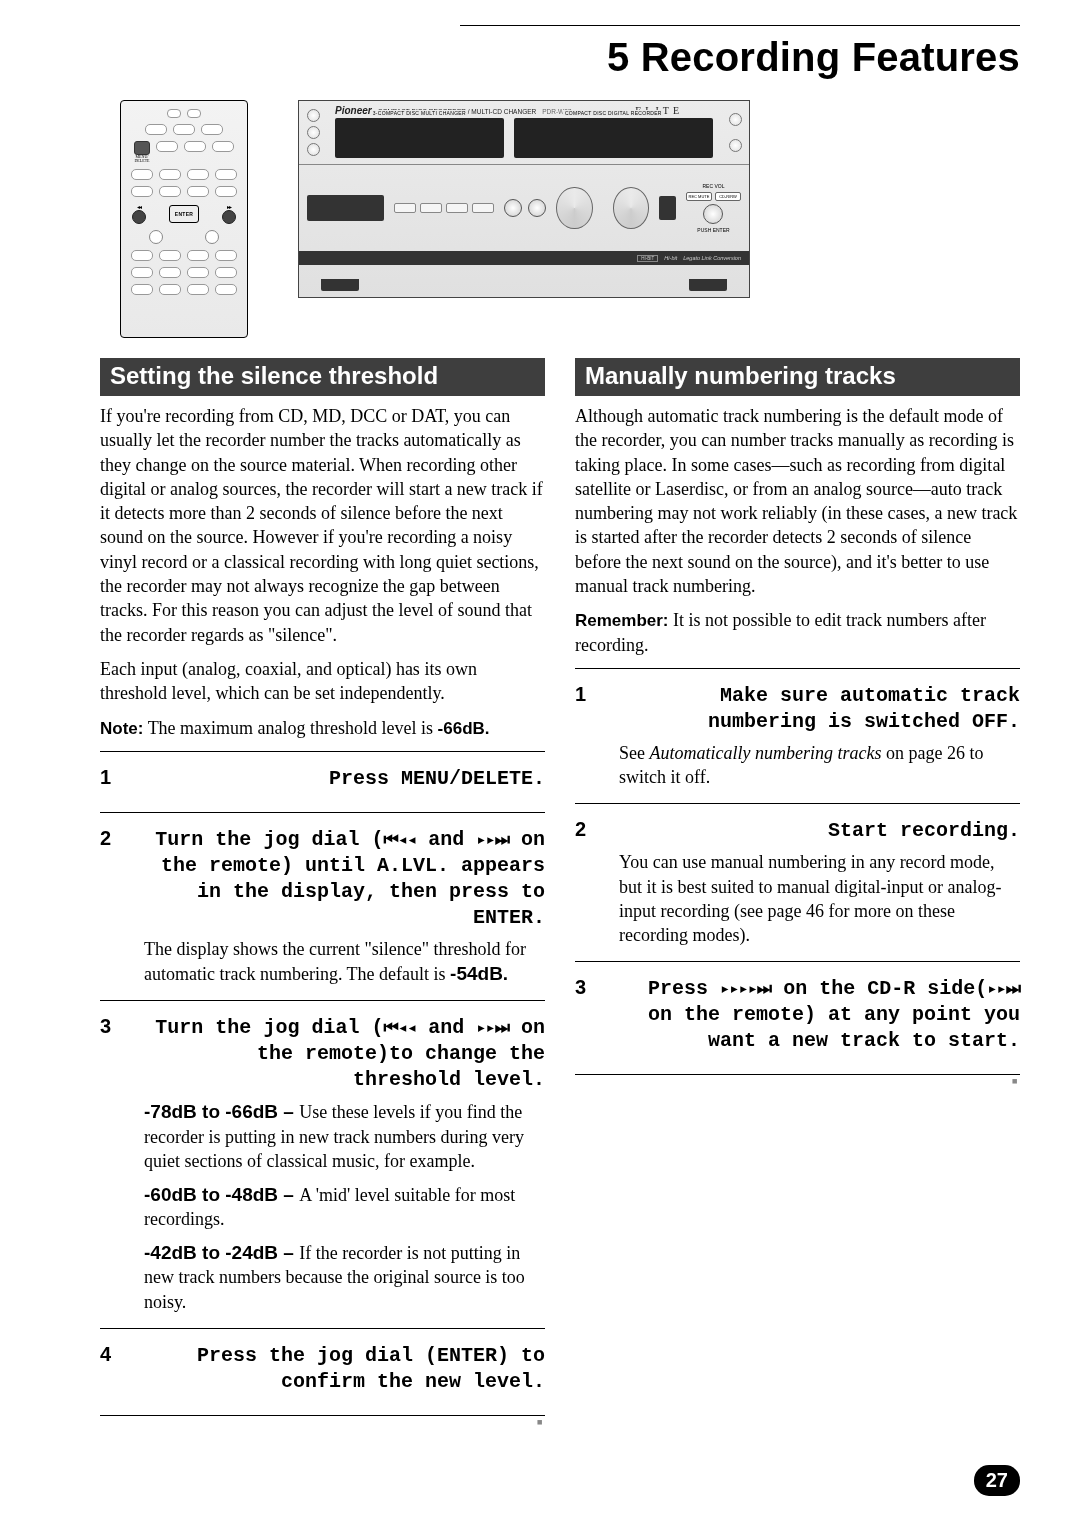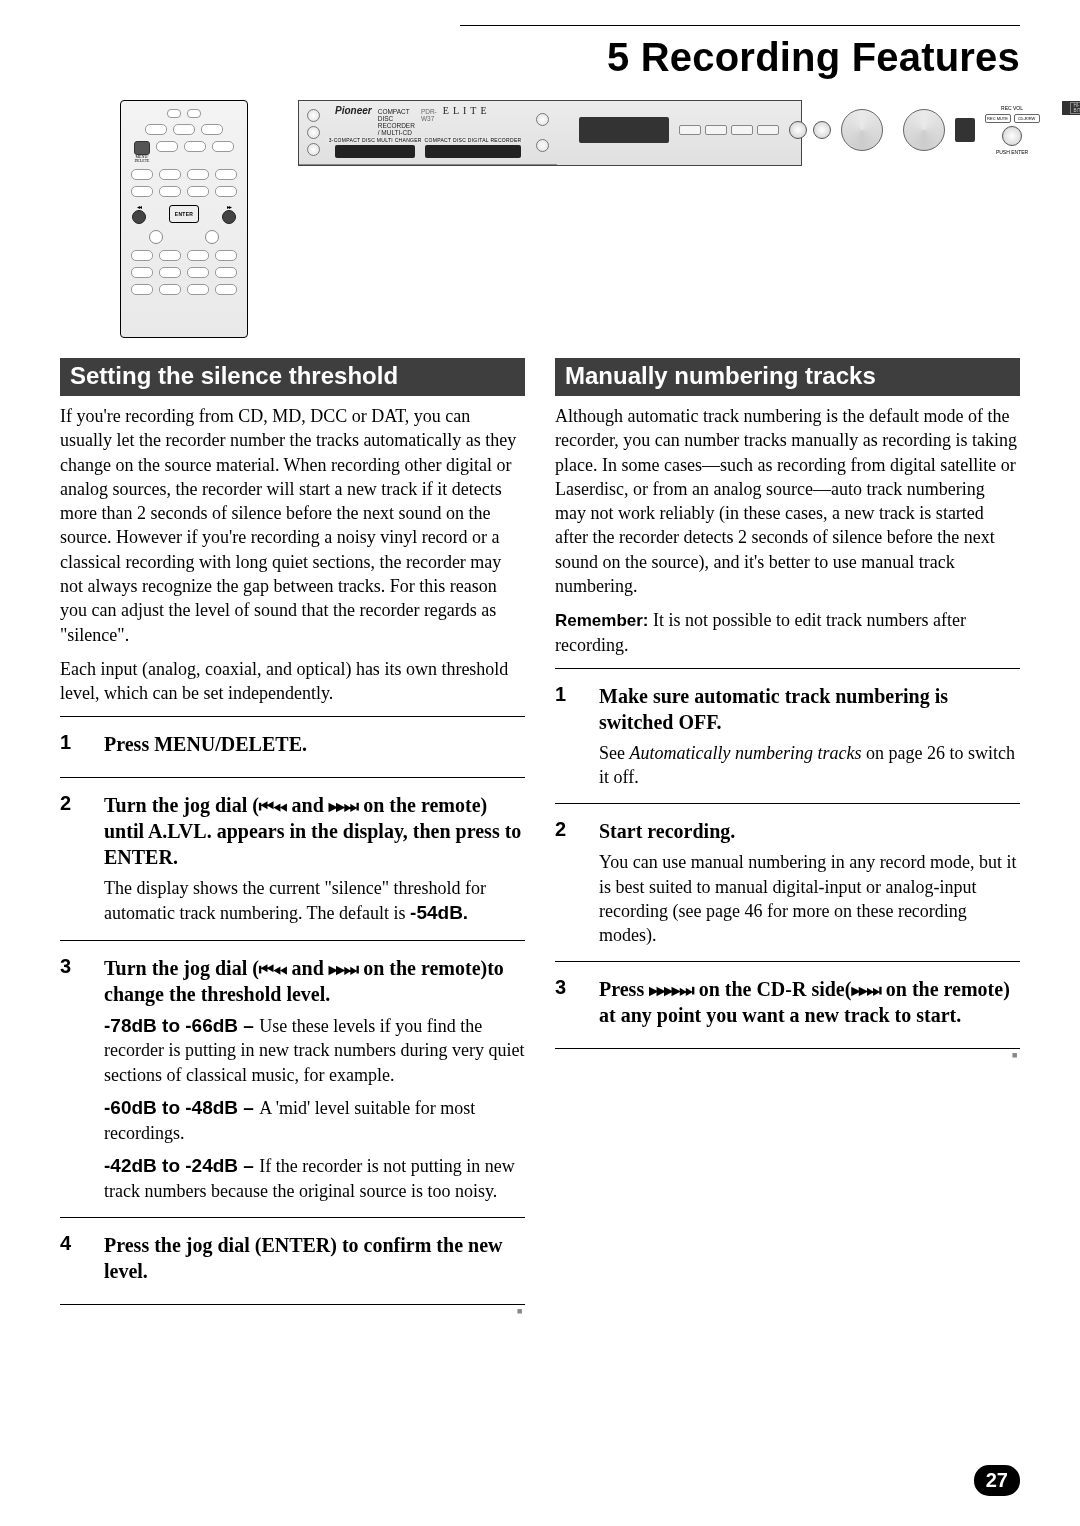--- a/index.html
+++ b/index.html
@@ -52,25 +52,25 @@
   .btn.tiny { width:14px; height:9px; border-radius:4px; }
   .btn.dark { background:#555; border-color:#333; }
   .label-menu { font-size:4px; line-height:1; text-align:center; }
   .circle { width:14px; height:14px; border:1px solid #888; border-radius:50%; background:#fff; }
   .circle.dark { background:#444; border-color:#222; }
   .enter-box { width:30px; height:18px; border:1.5px solid #000; border-radius:3px; font-size:5px; display:flex; align-items:center; justify-content:center; letter-spacing:0.3px; font-family:Arial, sans-serif; font-weight:bold; }
   .jog-row { display:flex; justify-content:space-between; width:100%; padding:0 4px; align-items:center; }
   .arrow-lbl { font-size:6px; letter-spacing:-1px; }
   
   .device {
-    width: 504px;
+    width: 452px;
     border:1px solid #444;
     background: linear-gradient(#ececec,#e0e0e0);
     display:flex;
-    flex-direction:row;
+    flex-direction:column;
     font-family: Arial, sans-serif;
     gap: 14px;
   }
   .dev-top {
     display:flex;
     align-items:stretch;
     border-bottom:1px solid #888;
     height:64px;
   }
   .dev-left { flex:0 0 28px; display:flex; flex-direction:column; justify-content:space-around; align-items:center; padding:6px 0; }
@@ -104,39 +104,40 @@
   .rb { width:26px; height:9px; border:1px solid #666; border-radius:2px; background:#fff; font-size:4px; display:flex; align-items:center; justify-content:center;}
   .big-knob { width:20px; height:20px; border:1.5px solid #555; border-radius:50%; background:radial-gradient(#fff,#ccc);}
   .dev-strip { height:14px; background:#333; color:#ccc; font-size:5.5px; display:flex; align-items:center; justify-content:flex-end; padding:0 8px; gap:6px;}
   .feet { height:18px; display:flex; justify-content:space-between; padding:0 22px; }
   .foot { width:38px; height:12px; background:#333; border-radius:0 0 2px 2px; }
 
   
   .columns {
     display:flex;
     gap: 30px;
+    margin-left: 40px;
   }
   .col { flex:1; min-width:0; }
   .section-header {
     background:#3e3e3e;
     color:#fff;
     font-family:"Helvetica Neue", Helvetica, Arial, sans-serif;
     font-weight:600;
     font-size:24px;
     padding:4px 10px 6px 10px;
     margin-bottom:8px;
   }
   p { font-size:18px; line-height:1.35; margin-bottom:10px; }
   .note-line b, .remember-line b { font-family:"Helvetica Neue",Helvetica,Arial,sans-serif; font-weight:700; font-size:17px; }
   .steps { margin-top:4px; }
   .step { display:flex; gap:22px; border-top:1px solid #000; padding:14px 0 14px 0; }
   .step:first-child { }
   .step-num { font-family:"Helvetica Neue",Helvetica,Arial,sans-serif; font-weight:800; font-size:20px; width:22px; flex-shrink:0; }
   .step-body { flex:1; }
-  .step-title { font-family:Liberation Serif, serif; font-weight:700; font-size:20px; line-height:1.3; margin-bottom:6px; }
+  .step-title { font-family:Liberation Mono, monospace; font-weight:700; font-size:20px; line-height:1.3; margin-bottom:6px;text-align:right; }
   .step-body p { font-size:18px; line-height:1.35; margin-bottom:8px; }
   .step-body p:last-child { margin-bottom:0; }
   .db { font-family:"Helvetica Neue",Helvetica,Arial,sans-serif; font-weight:700; font-size:19px; }
   .sym { font-size:17px; letter-spacing:-1px; }
   .end-tick { text-align:right; color:#888; font-size:18px; padding-right:2px; margin-top:-4px;}
   em { font-style:italic; }
   .page-num {
     position:absolute;
     bottom:30px;
     right:60px;
@@ -295,20 +296,23 @@
       </div>
   </div>
 </div>
 
 <div class="columns">
 
   <div class="col">
     <div class="section-header">Setting the silence threshold</div>
     <p>If you're recording from CD, MD, DCC or DAT, you can usually let the recorder number the tracks automatically as they change on the source material. When recording other digital or analog sources, the recorder will start a new track if it detects more than 2 seconds of silence before the next sound on the source. However if you're recording a noisy vinyl record or a classical recording with long quiet sections, the recorder may not always recognize the gap between tracks. For this reason you can adjust the level of sound that the recorder regards as "silence".</p>
     <p>Each input (analog, coaxial, and optical) has its own threshold level, which can be set independently.</p>
+    <p class="note-line">
+      <b>Note:</b><span> The maximum analog threshold level is </span><b class="db">-66dB.</b>
+    </p>
 
     <div class="steps">
       <div class="step">
         <div class="step-num">1</div>
         <div class="step-body">
           <div class="step-title">Press MENU/DELETE.</div>
         </div>
       </div>
 
       <div class="step">

